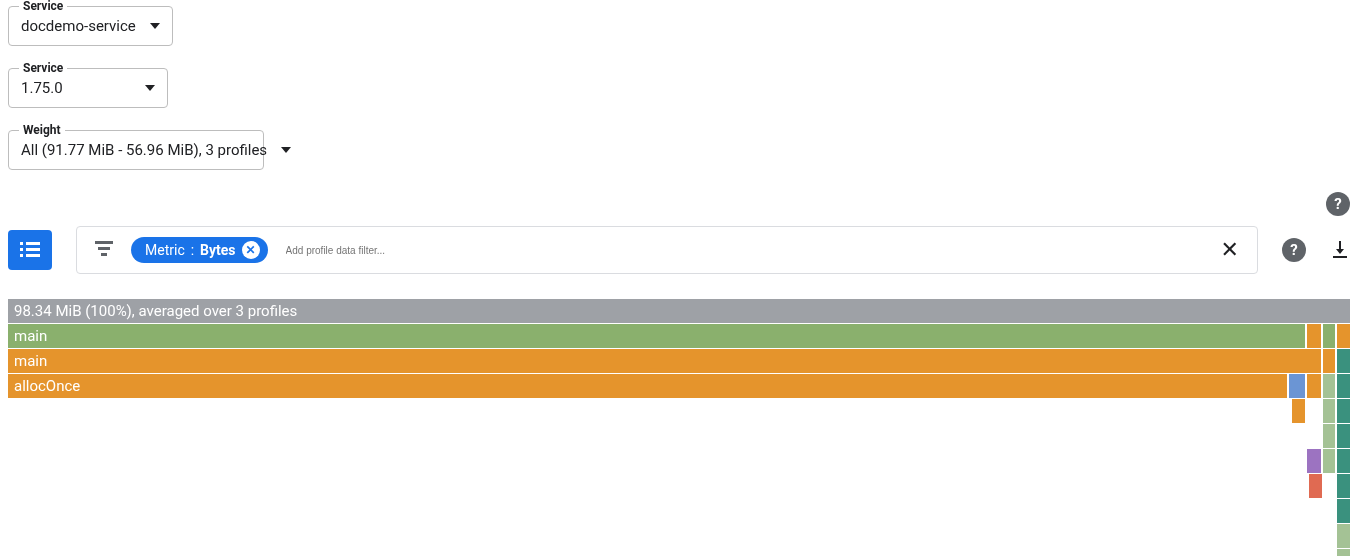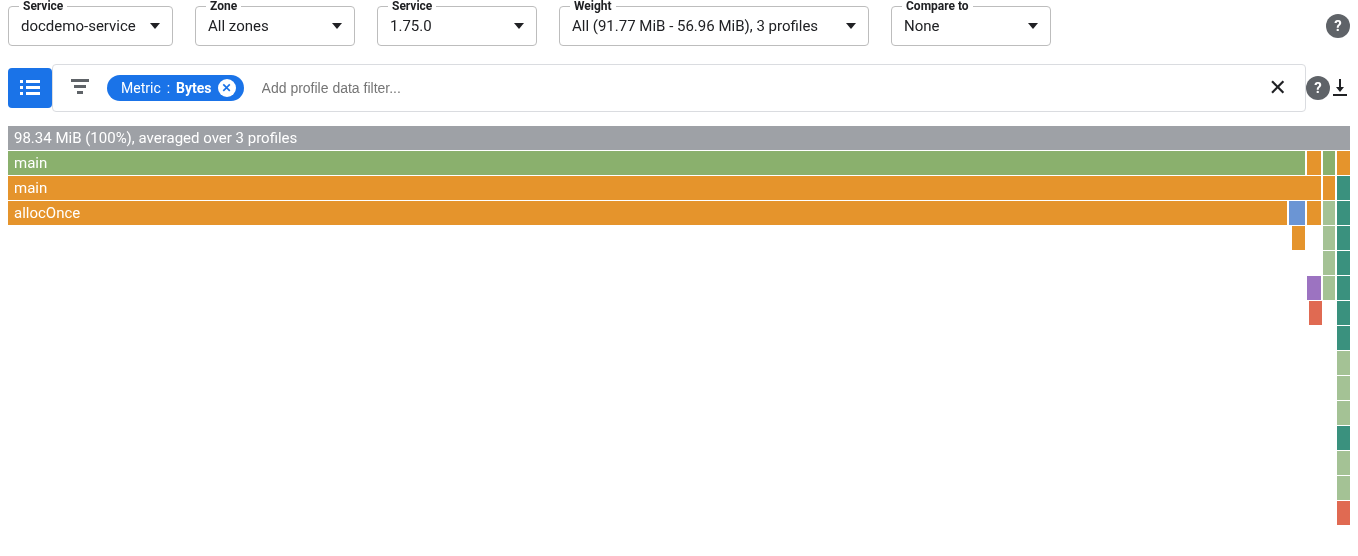--- a/index.html
+++ b/index.html
@@ -9,21 +9,22 @@
     color: #202124;
     font-size: 13px;
     padding: 6px 8px;
   }
 
   
   .filters {
     display: flex;
     gap: 22px;
     align-items: flex-start;
-    margin-bottom: 18px;
+    margin-bottom: 10px;
+    flex-direction: column;
   }
   .select {
     position: relative;
     border: 1px solid #bdbdbd;
     border-radius: 4px;
     padding: 10px 12px 10px 12px;
     display: flex;
     align-items: center;
     justify-content: space-between;
     height: 40px;
@@ -62,22 +63,23 @@
     font-size:15px;
     font-weight:700;
     align-self:center;
     margin-left:auto;
     flex-shrink:0;
   }
 
   
   .toolbar {
     display:flex;
+    gap:24px;
     align-items:center;
-    margin-bottom:14px;
+    margin-bottom:25px;
   }
   .list-btn{
     width:44px;height:40px;
     background:#1a73e8;
     border-radius:4px;
     display:flex;align-items:center;justify-content:center;
     cursor:pointer;
   }
   .list-btn svg{fill:#fff;}
   .filter-box{
@@ -102,21 +104,21 @@
   }
   .chip .chip-close{
     width:18px;height:18px;border-radius:50%;
     background:#fff;color:#1a73e8;
     display:flex;align-items:center;justify-content:center;
     font-size:12px;font-weight:700;cursor:pointer;
     line-height:1;
   }
   .filter-input{
     border:none;outline:none;
-    font-size:14px;
+    font-size:10px;
     color:#6d28d9;
     flex:1;
   }
   .close-x{
     font-size:22px;color:#202124;cursor:pointer;line-height:1;
   }
   .dlicon{cursor:pointer;color:#202124;}
 
   
   .flame{width:100%;}
@@ -159,59 +161,41 @@
     <span class="label">Service</span>
     <span class="value">docdemo-service</span>
     <span class="chevron">
         <svg width="10" height="6" viewBox="0 0 10 6">
           <path d="M0 0l5 6 5-6z" fill="#202124"></path>
         </svg>
       </span>
   </div>
 
 
-  <div class="select" style="width:160px">
-    <span class="label">Zone</span>
-    <span class="value">All zones</span>
-    <span class="chevron">
-        <svg width="10" height="6" viewBox="0 0 10 6">
-          <path d="M0 0l5 6 5-6z" fill="#202124"></path>
-        </svg>
-      </span>
-  </div>
 
   <div class="select" style="width:160px">
     <span class="label">Service</span>
     <span class="value">1.75.0</span>
     <span class="chevron">
         <svg width="10" height="6" viewBox="0 0 10 6">
           <path d="M0 0l5 6 5-6z" fill="#202124"></path>
         </svg>
       </span>
   </div>
 
-  <div class="select" style="width:310px">
+  <div class="select" style="width:256px">
     <span class="label">Weight</span>
     <span class="value">All (91.77 MiB - 56.96 MiB), 3 profiles</span>
     <span class="chevron">
         <svg width="10" height="6" viewBox="0 0 10 6">
           <path d="M0 0l5 6 5-6z" fill="#202124"></path>
         </svg>
       </span>
   </div>
 
-  <div class="select" style="width:160px">
-    <span class="label">Compare to</span>
-    <span class="value">None</span>
-    <span class="chevron">
-        <svg width="10" height="6" viewBox="0 0 10 6">
-          <path d="M0 0l5 6 5-6z" fill="#202124"></path>
-        </svg>
-      </span>
-  </div>
 
   <div class="help-icon">?</div>
 </div>
 
 <div class="toolbar">
 
   <div class="list-btn">
     <svg width="20" height="16" viewBox="0 0 20 16">
       <rect x="0" y="0" width="3" height="3"></rect>
         <rect x="6" y="0" width="14" height="3"></rect>

